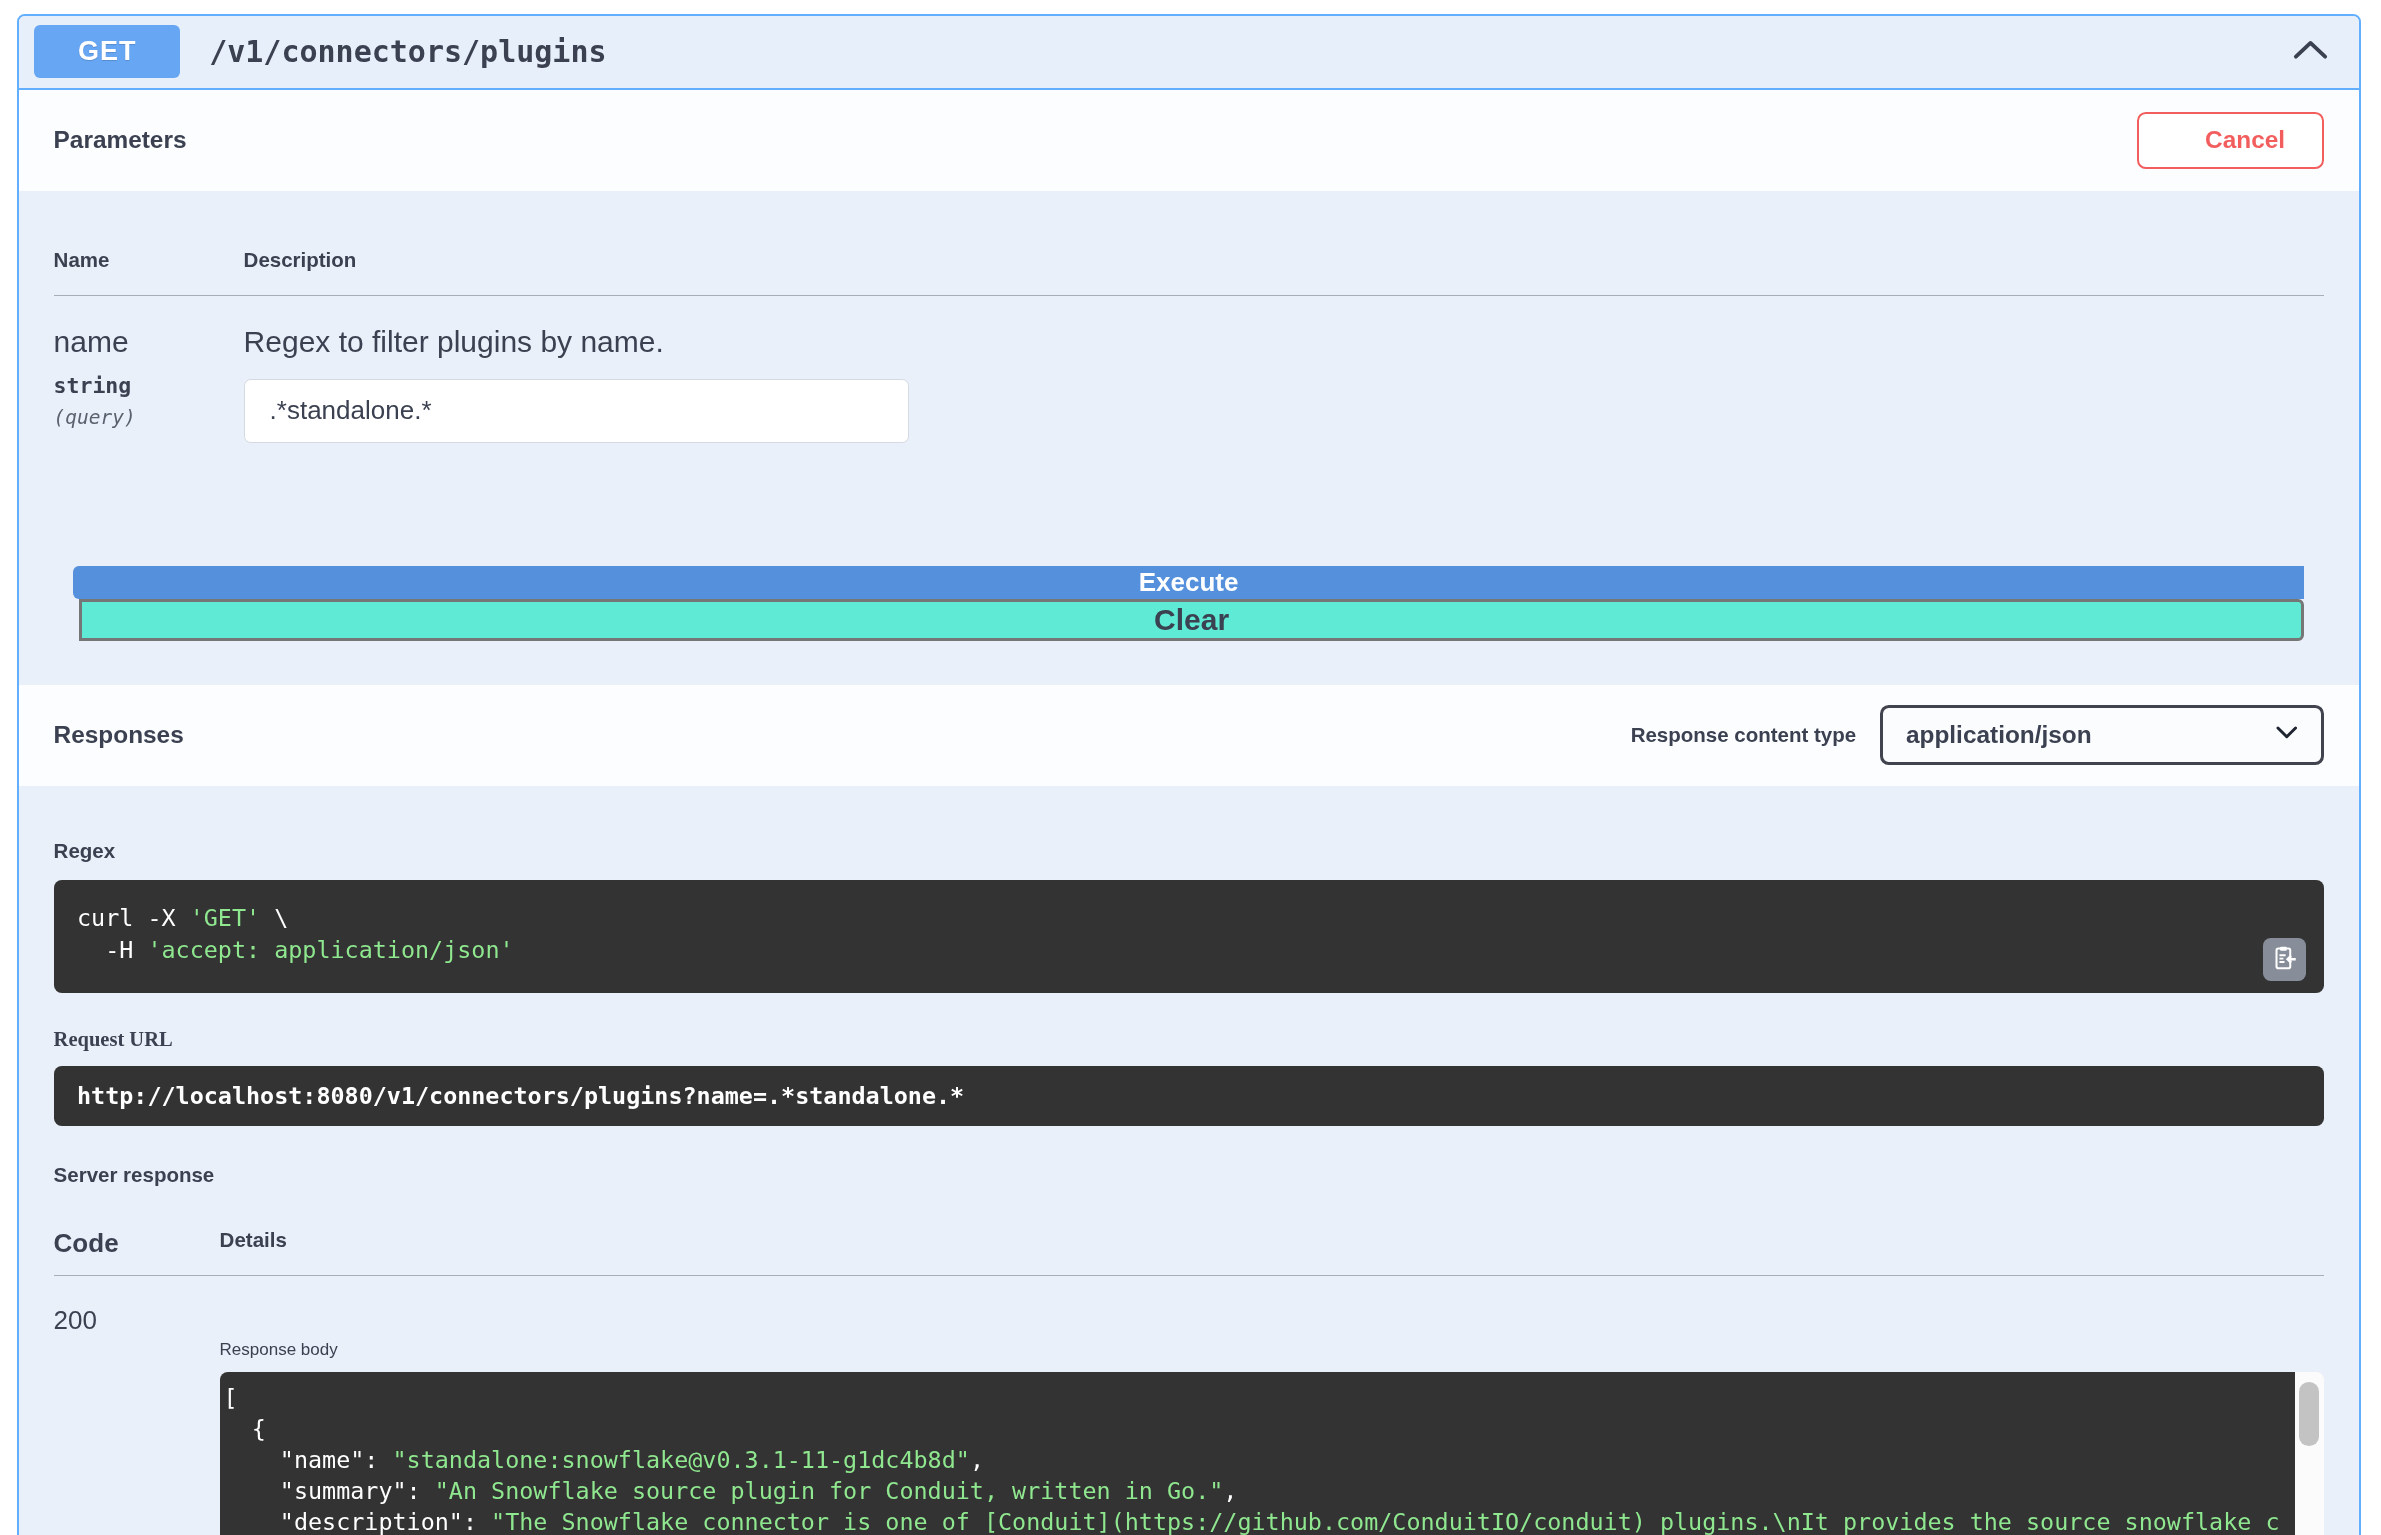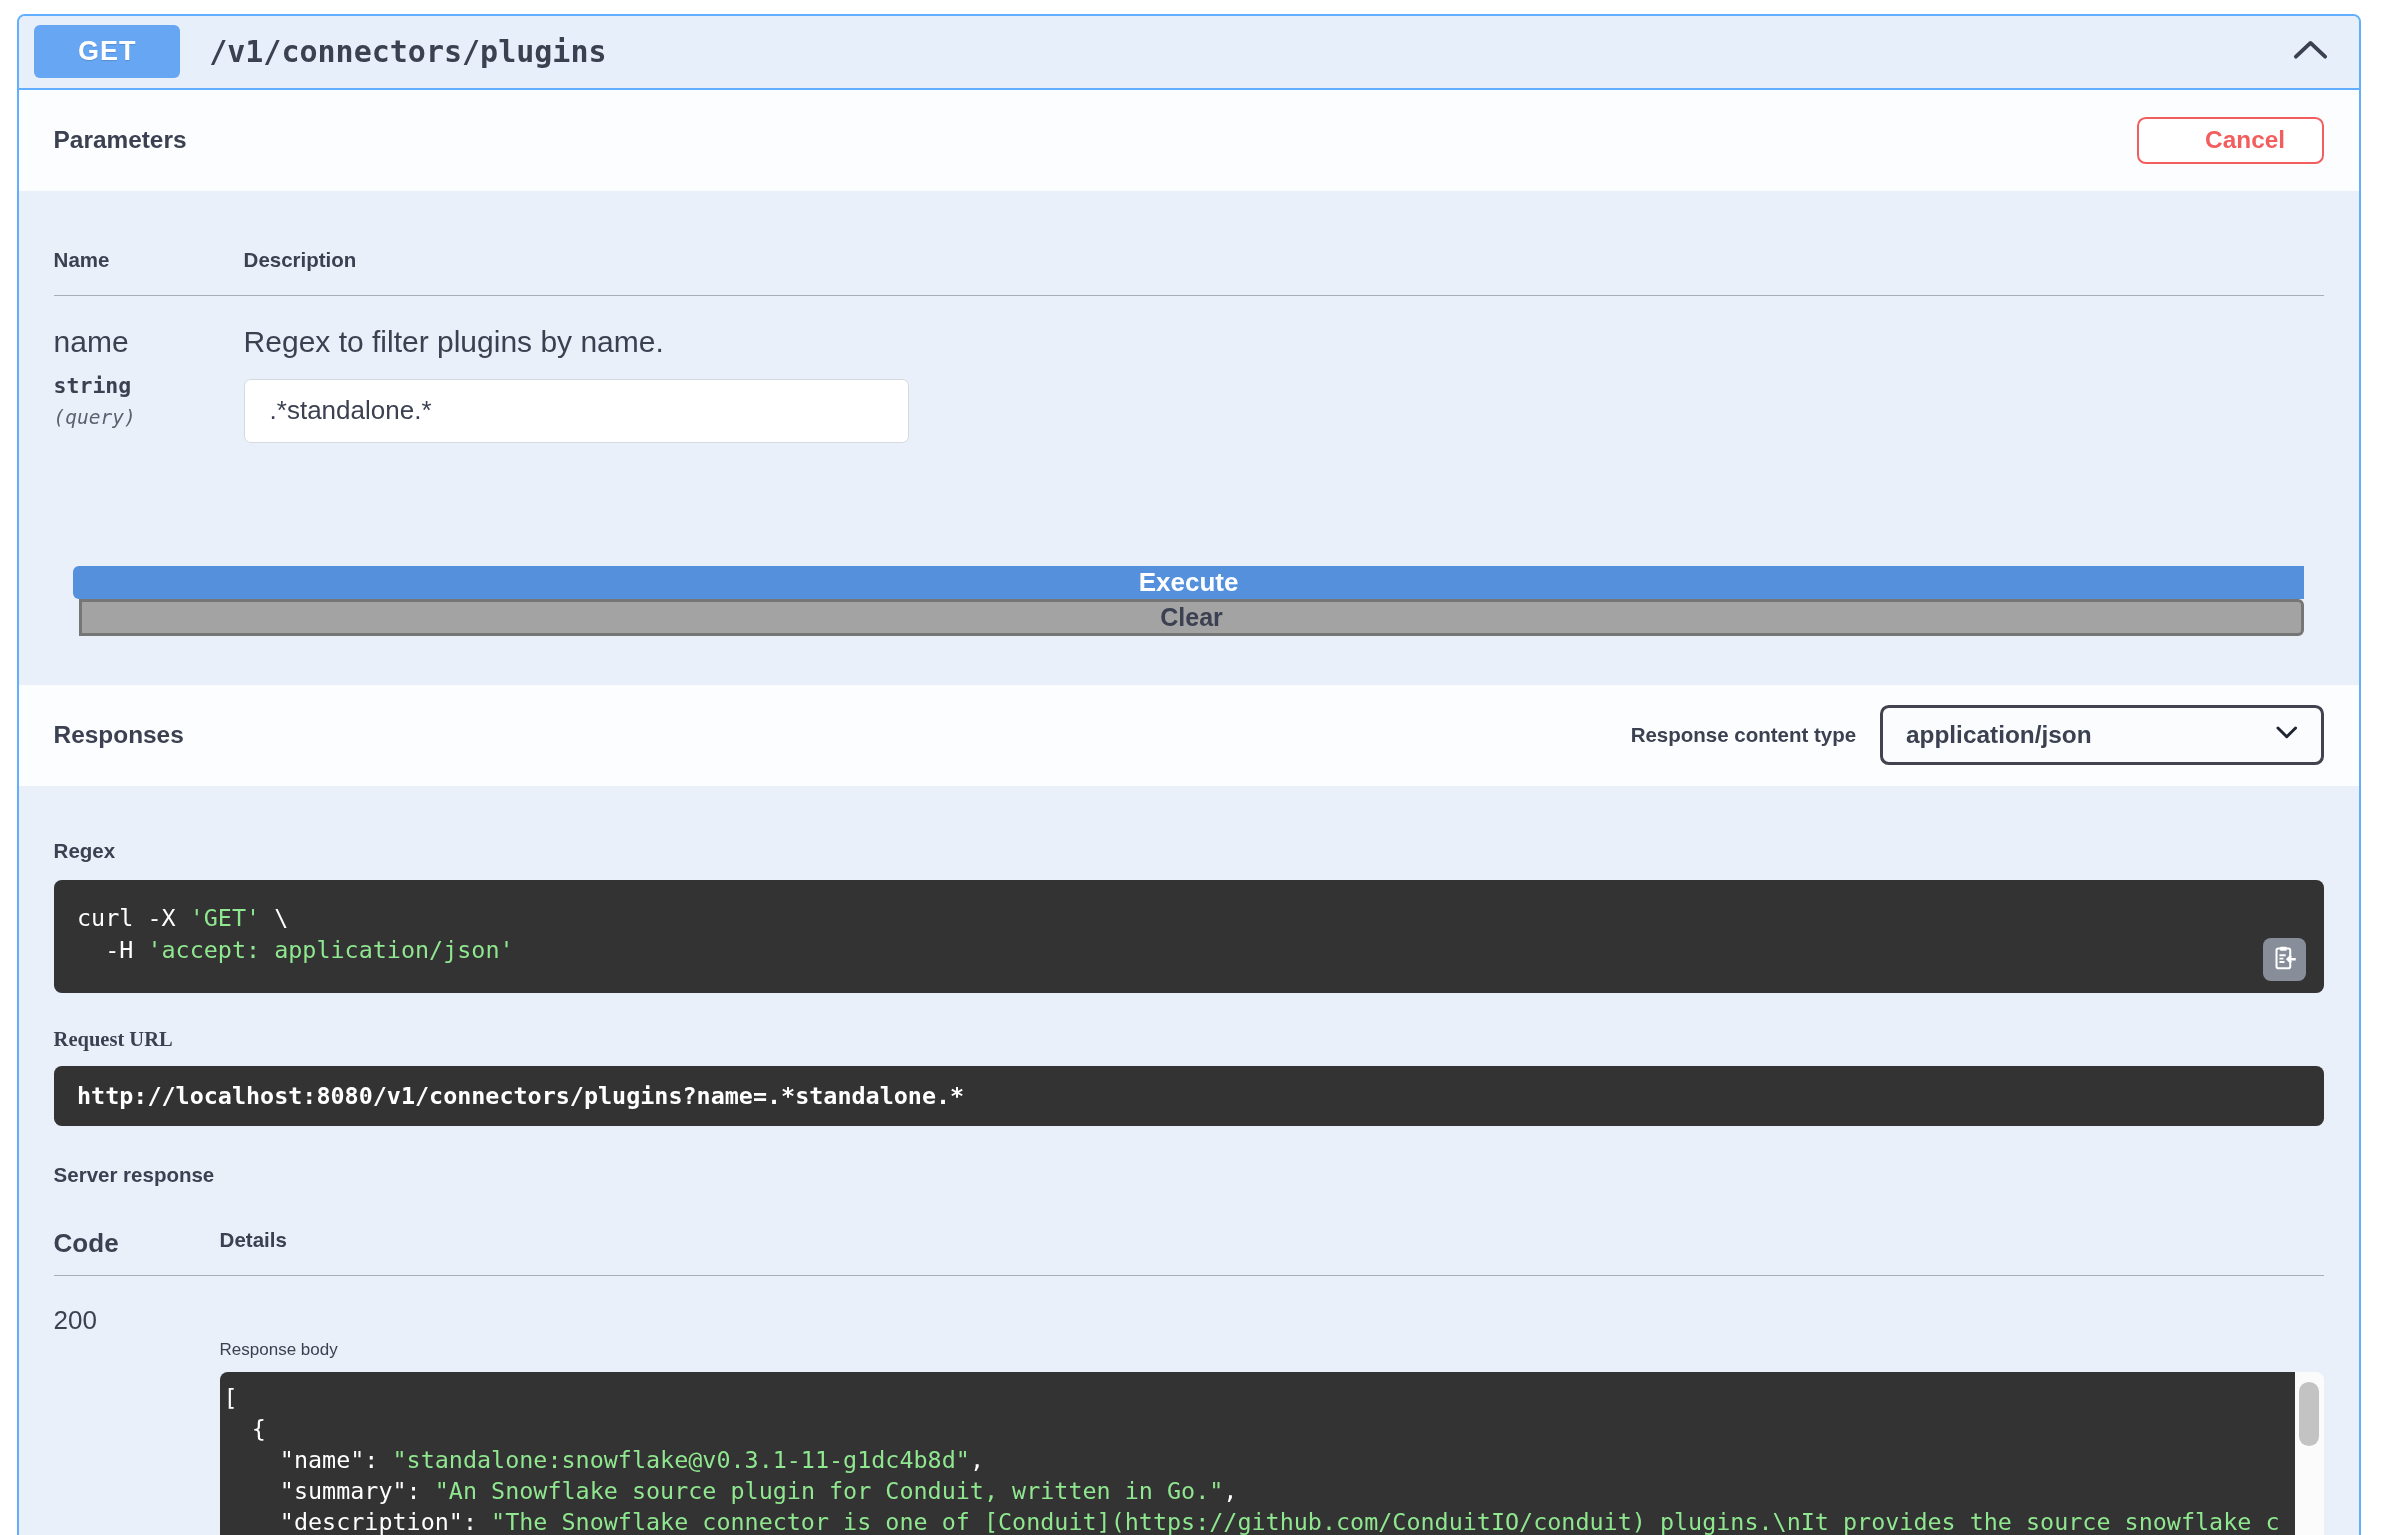--- a/index.html
+++ b/index.html
@@ -30,21 +30,21 @@
     font-weight:bold;font-size:30px;color:var(--text,#3b4151);
   }
   .chev-btn{margin-left:auto;background:none;border:none;cursor:pointer;padding:5.9px 13.7px;display:flex;align-items:center;}
   
   .sec-header{
     height:101px;background:var(--section-header-bg,#fbfdff);
     display:flex;align-items:center;justify-content:space-between;padding:0 35px;
   }
   .sec-title{font-weight:bold;font-size:24.4px;color:var(--text,#3b4151);}
   .cancel{
-    width:187px;height:47px;box-sizing:border-box;background:#ffffff;
+    width:187px;height:57px;box-sizing:border-box;background:#ffffff;
     border:2.9px solid var(--cancel-red,#f25e5e);border-radius:8.8px;
     color:var(--cancel-red,#f25e5e);font-weight:bold;font-size:24.4px;
     font-family:"Liberation Sans",sans-serif;cursor:pointer;padding-left:36px;
   }
   .responses-header{margin-top:60px;}
   .ct-wrap{display:flex;align-items:center;}
   .ct-label{font-weight:bold;font-size:20.5px;margin-right:23.4px;}
   .select{
     width:444px;height:60px;box-sizing:border-box;background:#fbfcfe;
     border:3.9px solid #41444e;border-radius:8.8px;display:flex;align-items:center;
@@ -67,23 +67,23 @@
     margin-top:19.5px;width:665px;height:64px;box-sizing:border-box;background:#fff;
     border:1px solid #d5dae0;border-radius:6.8px;font-family:"Liberation Sans",sans-serif;
     font-size:26px;color:var(--text,#3b4151);padding:0 25px;outline:none;
   }
   .exec-row{display:flex;height:59px;margin:123px 19.5px 0 19.5px;flex-direction:column;}
   .execute{
     flex:1;background:var(--execute-bg,#5590dd);border:none;border-radius:5.9px 0 0 5.9px;
     color:#fff;font-weight:bold;font-size:26px;font-family:"Liberation Sans",sans-serif;cursor:pointer;
   }
   .clear{
-    flex:1;margin-left:5.9px;box-sizing:border-box;background:#a3a3a3;
+    flex:1;margin-left:5.9px;box-sizing:border-box;background:#5eead4;
     border:3.9px solid var(--clear-border,#767676);border-radius:0 5.9px 5.9px 0;
-    color:var(--text,#3b4151);font-weight:bold;font-size:25px;
+    color:var(--text,#3b4151);font-weight:bold;font-size:30px;
     font-family:"Liberation Sans",sans-serif;cursor:pointer;
   }
   
   .resp-body{padding:0 35px;}
   .lbl{font-weight:bold;font-size:20.5px;color:var(--text,#3b4151);}
   .curl-lbl{margin-top:53px;}
   .url-lbl{margin-top:35px;font-family:Liberation Serif, serif;}
   .sr-lbl{margin-top:37px;}
   .codeblock{
     background:var(--code-bg,#333333);border-radius:7.8px;color:#fff;

